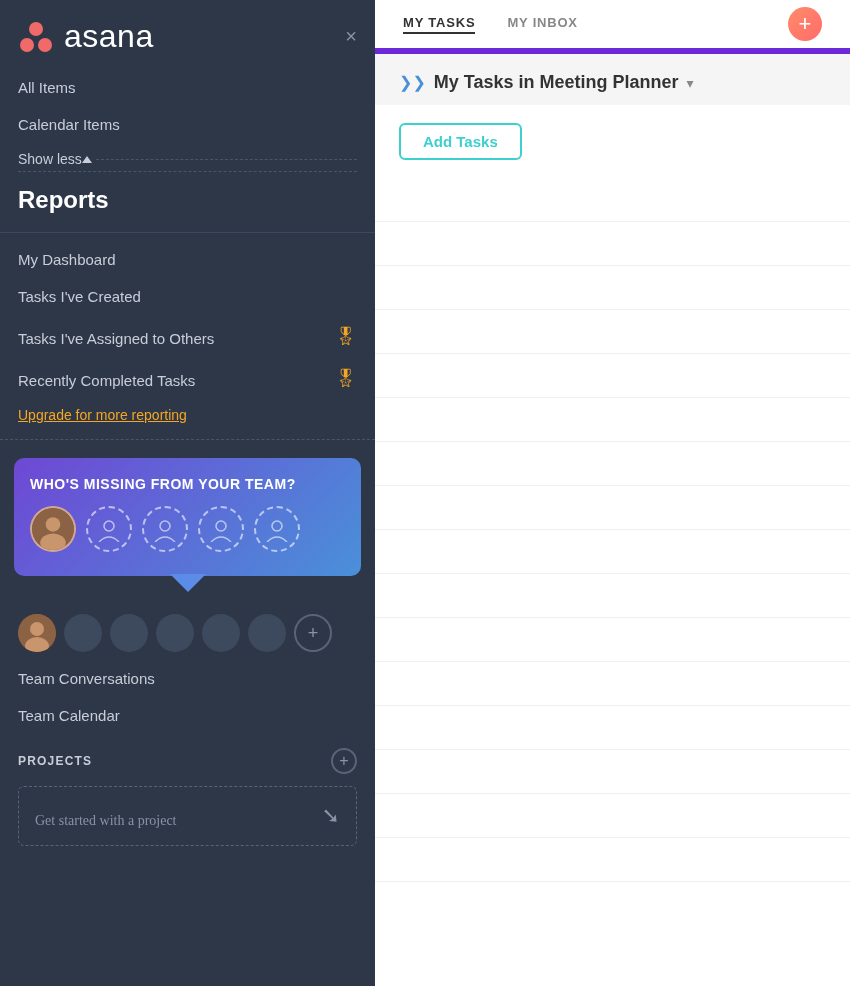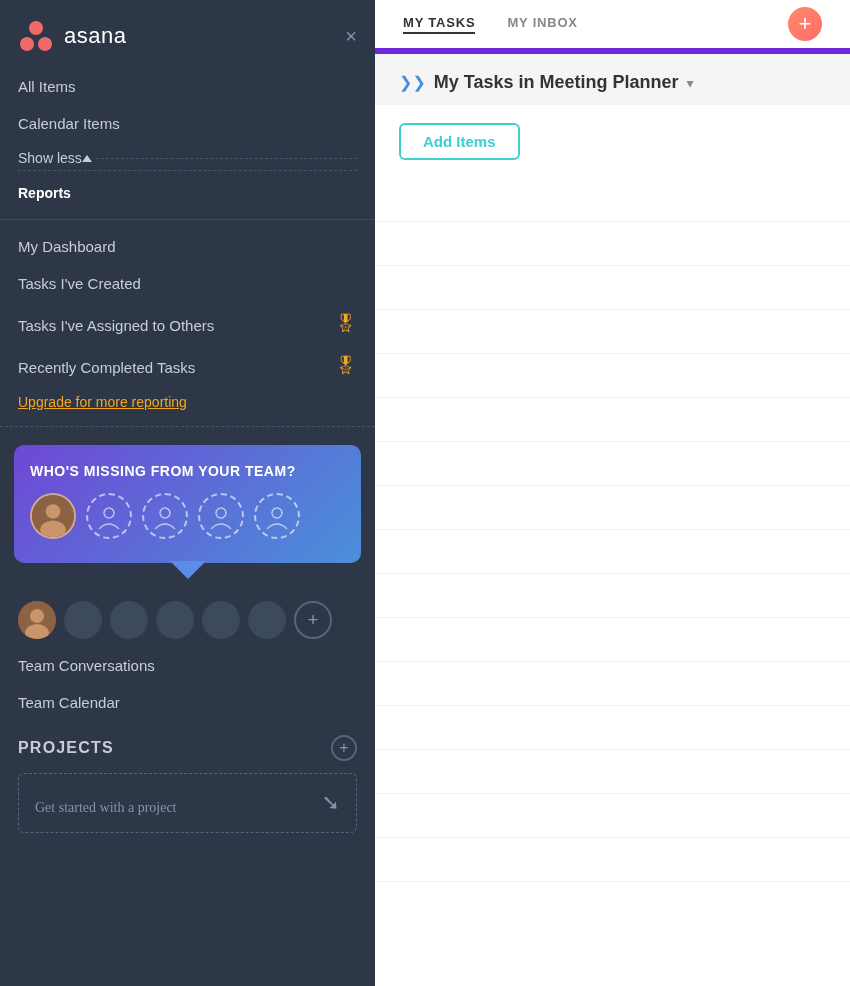--- a/index.html
+++ b/index.html
@@ -29,21 +29,21 @@
       align-items: center;
       gap: 10px;
     }
 
     .logo-dots {
       width: 36px;
       height: 36px;
     }
 
     .logo-text {
-      font-size: 22px;
+      font-size: 32px;
       font-weight: 500;
       color: #fff;
       letter-spacing: 0.5px;
     }
 
     .close-btn {
       color: #8a92a6;
       font-size: 20px;
       cursor: pointer;
       background: none;
@@ -90,21 +90,21 @@
       display: inline-block;
     }
 
     .section-divider {
       border: none;
       border-top: 1px solid #3d4a5e;
       margin: 8px 0;
     }
 
     .section-header {
-      font-size: 14px;
+      font-size: 24px;
       font-weight: 700;
       color: #fff;
       padding: 14px 18px 10px 18px;
     }
 
     .nav-item-badge {
       color: #f5a623;
       font-size: 18px;
     }
 
@@ -223,21 +223,21 @@
     
     .projects-header {
       display: flex;
       align-items: center;
       justify-content: space-between;
       padding: 14px 18px 10px 18px;
     }
 
     .projects-label {
       color: #c8cdd8;
-      font-size: 16px;
+      font-size: 12px;
       font-weight: 700;
       letter-spacing: 1.2px;
     }
 
     .add-project-btn {
       width: 26px;
       height: 26px;
       border-radius: 50%;
       border: 2px solid #5a6478;
       background: none;
@@ -525,21 +525,21 @@
 
   <div class="tasks-area">
     <div class="tasks-title-bar">
       <span class="tasks-title-arrow">❯❯</span>
       <span class="tasks-title">My Tasks in Meeting Planner</span>
       <span class="tasks-title-chevron">▾</span>
     </div>
 
     <div class="task-list-container">
       <div class="add-task-bar">
-        <button class="add-task-btn">Add Items</button>
+        <button class="add-task-btn">Add Tasks</button>
       </div>
 
       <div class="task-row"></div>
       <div class="task-row"></div>
       <div class="task-row"></div>
       <div class="task-row"></div>
       <div class="task-row"></div>
       <div class="task-row"></div>
       <div class="task-row"></div>
       <div class="task-row"></div>

